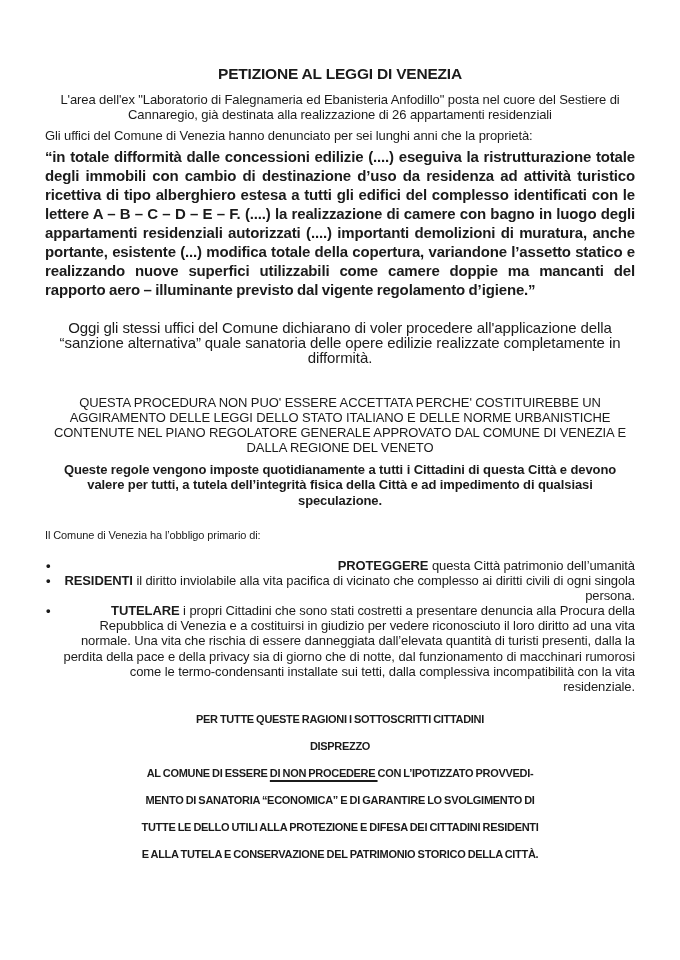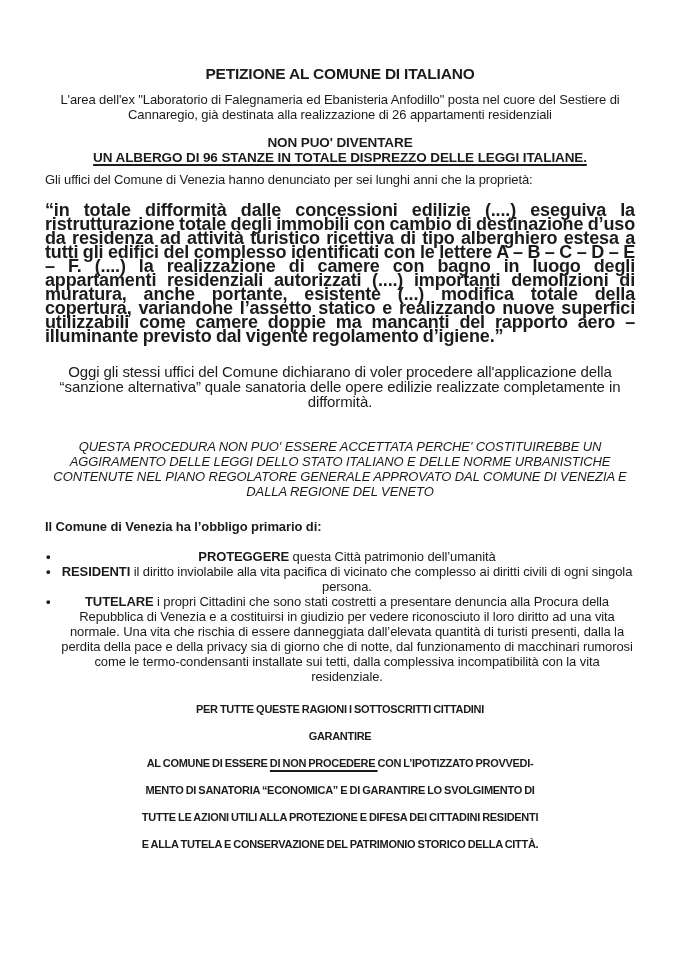--- a/index.html
+++ b/index.html
@@ -53,67 +53,65 @@
     text-underline-offset: 2px;
   }
   .p-denounce {
     margin-top: 6px;
     font-size: 13px;
     line-height: 15px;
     letter-spacing: -0.1px;
     text-align: left;
   }
   .quote {
-    margin-top: 16px;
+    margin-top: 4px;
     font-weight: bold;
-    font-size: 18px;
-    line-height: 14px;
+    font-size: 15px;
+    line-height: 19px;
     letter-spacing: -0.15px;
     word-spacing: -0.5px;
     text-align: justify;
   }
   .p-oggi {
     margin-top: 21px;
     text-align: center;
     font-size: 15px;
     line-height: 15px;
     letter-spacing: -0.1px;
   }
   .p-questa {
     margin-top: 30px;
     text-align: center;
     font-size: 13px;
     line-height: 15px;
     letter-spacing: -0.1px;
-    font-style: italic;
   }
   .p-regole {
     margin-top: 7px;
     text-align: center;
     font-weight: bold;
     font-size: 13px;
     line-height: 15.5px;
     letter-spacing: -0.1px;
   }
   .p-comune {
     margin-top: 20px;
-    font-size: 13px;
+    font-size: 11px;
     line-height: 15px;
     letter-spacing: -0.1px;
     text-align: left;
-    font-weight: bold;
   }
   .bullets {
     margin: 15px 0 0 0;
     padding: 0;
     list-style: none;
     font-size: 13px;
     line-height: 15.1px;
     letter-spacing: -0.1px;
-    text-align: center;
+    text-align: right;
   }
   .bullets li {
     position: relative;
     padding-left: 14px;
   }
   .bullets li::before {
     content: "\2022";
     position: absolute;
     left: 1px;
     top: 0;
@@ -135,49 +133,46 @@
     text-decoration-thickness: 2px;
     text-underline-offset: 3px;
   }
 </style>
 </head>
 <body>
 
 <div class="doc">
 
   <div class="title">
-    <p>PETIZIONE AL COMUNE DI ITALIANO</p>
+    <p>PETIZIONE AL LEGGI DI VENEZIA</p>
   </div>
 
   <p class="intro">L'area dell'ex "Laboratorio di Falegnameria ed Ebanisteria Anfodillo" posta nel cuore del Sestiere di Cannaregio, già destinata alla realizzazione di 26 appartamenti residenziali</p>
 
-  <div class="warning">
-    <p>NON PUO' DIVENTARE</p>
-    <p class="underlined">UN ALBERGO DI 96 STANZE IN TOTALE DISPREZZO DELLE LEGGI ITALIANE.</p>
-  </div>
 
   <p class="p-denounce">Gli uffici del Comune di Venezia hanno denunciato per sei lunghi anni che la proprietà:</p>
 
   <p class="quote">“in totale difformità dalle concessioni edilizie (....) eseguiva la ristrutturazione totale degli immobili con cambio di destinazione d’uso da residenza ad attività turistico ricettiva di tipo alberghiero estesa a tutti gli edifici del complesso identificati con le lettere A – B – C – D – E – F. (....) la realizzazione di camere con bagno in luogo degli appartamenti residenziali autorizzati (....) importanti demolizioni di muratura, anche portante, esistente (...) modifica totale della copertura, variandone l’assetto statico e realizzando nuove superfici utilizzabili come camere doppie ma mancanti del rapporto aero – illuminante previsto dal vigente regolamento d’igiene.”</p>
 
   <p class="p-oggi">Oggi gli stessi uffici del Comune dichiarano di voler procedere all'applicazione della “sanzione alternativa” quale sanatoria delle opere edilizie realizzate completamente in difformità.</p>
 
   <p class="p-questa">QUESTA PROCEDURA NON PUO' ESSERE ACCETTATA PERCHE' COSTITUIREBBE UN AGGIRAMENTO DELLE LEGGI DELLO STATO ITALIANO E DELLE NORME URBANISTICHE CONTENUTE NEL PIANO REGOLATORE GENERALE APPROVATO DAL COMUNE DI VENEZIA E DALLA REGIONE DEL VENETO</p>
 
+  <p class="p-regole">Queste regole vengono imposte quotidianamente a tutti i Cittadini di questa Città e devono valere per tutti, a tutela dell’integrità fisica della Città e ad impedimento di qualsiasi speculazione.</p>
 
   <p class="p-comune">Il Comune di Venezia ha l’obbligo primario di:</p>
 
   <ul class="bullets">
     <li><span class="lead">PROTEGGERE</span><span> questa Città patrimonio dell’umanità</span></li>
     <li><span class="lead">RESIDENTI</span><span> il diritto inviolabile alla vita pacifica di vicinato che complesso ai diritti civili di ogni singola persona.</span></li>
     <li><span class="lead">TUTELARE</span><span> i propri Cittadini che sono stati costretti a presentare denuncia alla Procura della Repubblica di Venezia e a costituirsi in giudizio per vedere riconosciuto il loro diritto ad una vita normale. Una vita che rischia di essere danneggiata dall’elevata quantità di turisti presenti, dalla la perdita della pace e della privacy sia di giorno che di notte, dal funzionamento di macchinari rumorosi come le termo-condensanti installate sui tetti, dalla complessiva incompatibilità con la vita residenziale.</span></li>
   </ul>
 
   <div class="conclusion">
     <p>PER TUTTE QUESTE RAGIONI I SOTTOSCRITTI CITTADINI</p>
-    <p>GARANTIRE</p>
+    <p>DISPREZZO</p>
     <p class="request"><span>AL COMUNE DI ESSERE </span><span class="underlined">DI NON PROCEDERE </span><span>CON L’IPOTIZZATO PROVVEDI-
 MENTO DI SANATORIA “ECONOMICA” E DI GARANTIRE LO SVOLGIMENTO DI
-TUTTE LE AZIONI UTILI ALLA PROTEZIONE E DIFESA DEI CITTADINI RESIDENTI
+TUTTE LE DELLO UTILI ALLA PROTEZIONE E DIFESA DEI CITTADINI RESIDENTI
 E ALLA TUTELA E CONSERVAZIONE DEL PATRIMONIO STORICO DELLA CITTÀ.</span></p>
   </div>
 
 </div>
 
 </body></html>

